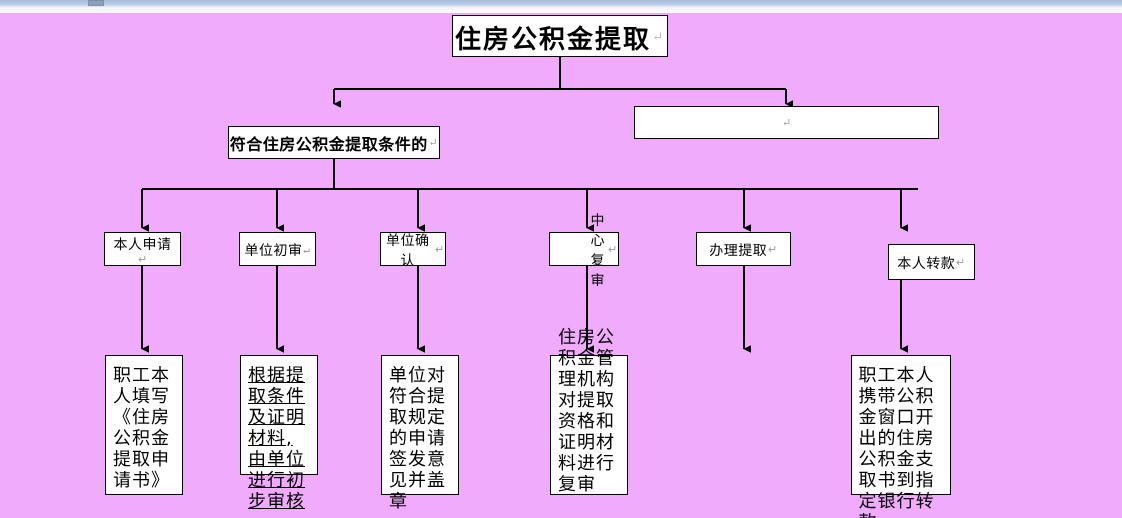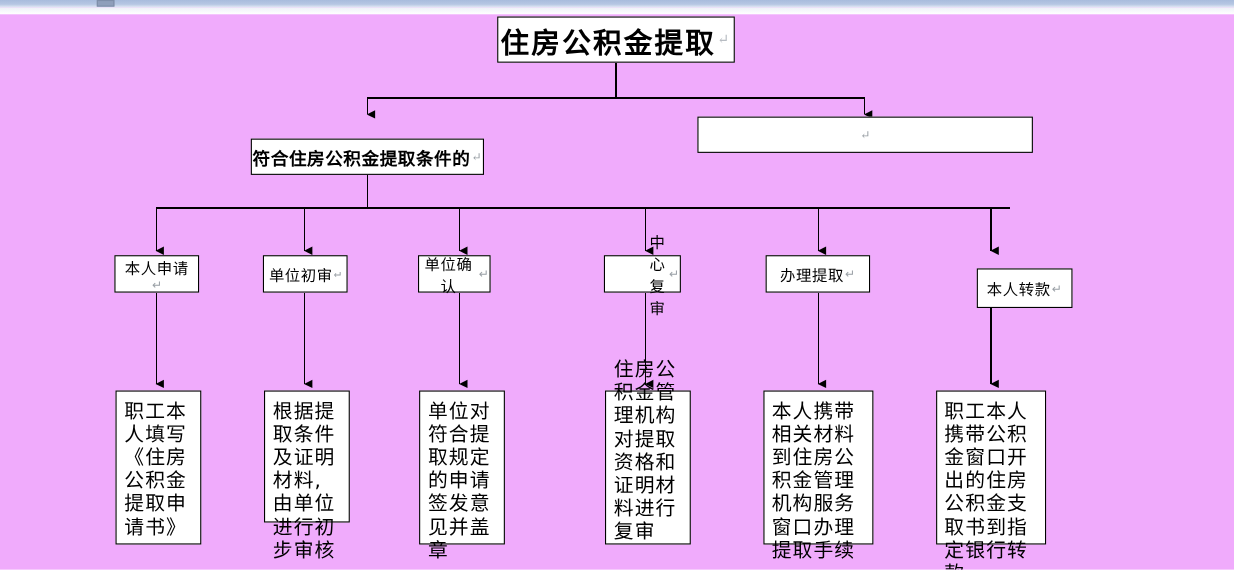--- a/index.html
+++ b/index.html
@@ -197,29 +197,26 @@
       <span class="pilcrow">↵</span>
   </div>
   <div class="node node-step" style="left:858px; top:244px; width:87px; height:36px;margin-left:30px;">
     <span>本人转款</span>
       <span class="pilcrow">↵</span>
   </div>
 
   <div class="node node-detail" style="left:105px; top:355px; width:78px; height:140px;">
     <span class="detail-text">职工本人填写《住房公积金提取申请书》</span>
   </div>
-  <div class="node node-detail" style="left:240px; top:355px; width:78px; height:120px;">
+  <div class="node node-detail" style="left:240px; top:355px; width:78px; height:120px;text-decoration:underline;">
     <span class="detail-text">根据提取条件及证明材料,由单位进行初步审核</span>
   </div>
   <div class="node node-detail" style="left:381px; top:355px; width:78px; height:140px;">
     <span class="detail-text">单位对符合提取规定的申请签发意见并盖章</span>
   </div>
   <div class="node node-detail" style="left:550px; top:355px; width:78px; height:140px;align-items:flex-end;">
     <span class="detail-text">住房公积金管理机构对提取资格和证明材料进行复审</span>
   </div>
-  <div class="node node-detail" style="left:694px; top:355px; width:100px; height:140px;">
-    <span class="detail-text" style="width:85px;">本人携带相关材料到住房公积金管理机构服务窗口办理提取手续</span>
-  </div>
   <div class="node node-detail" style="left:851px; top:355px; width:100px; height:140px;">
     <span class="detail-text" style="width:85px;">职工本人携带公积金窗口开出的住房公积金支取书到指定银行转款</span>
   </div>
 
 </div>
 
 </body></html>

